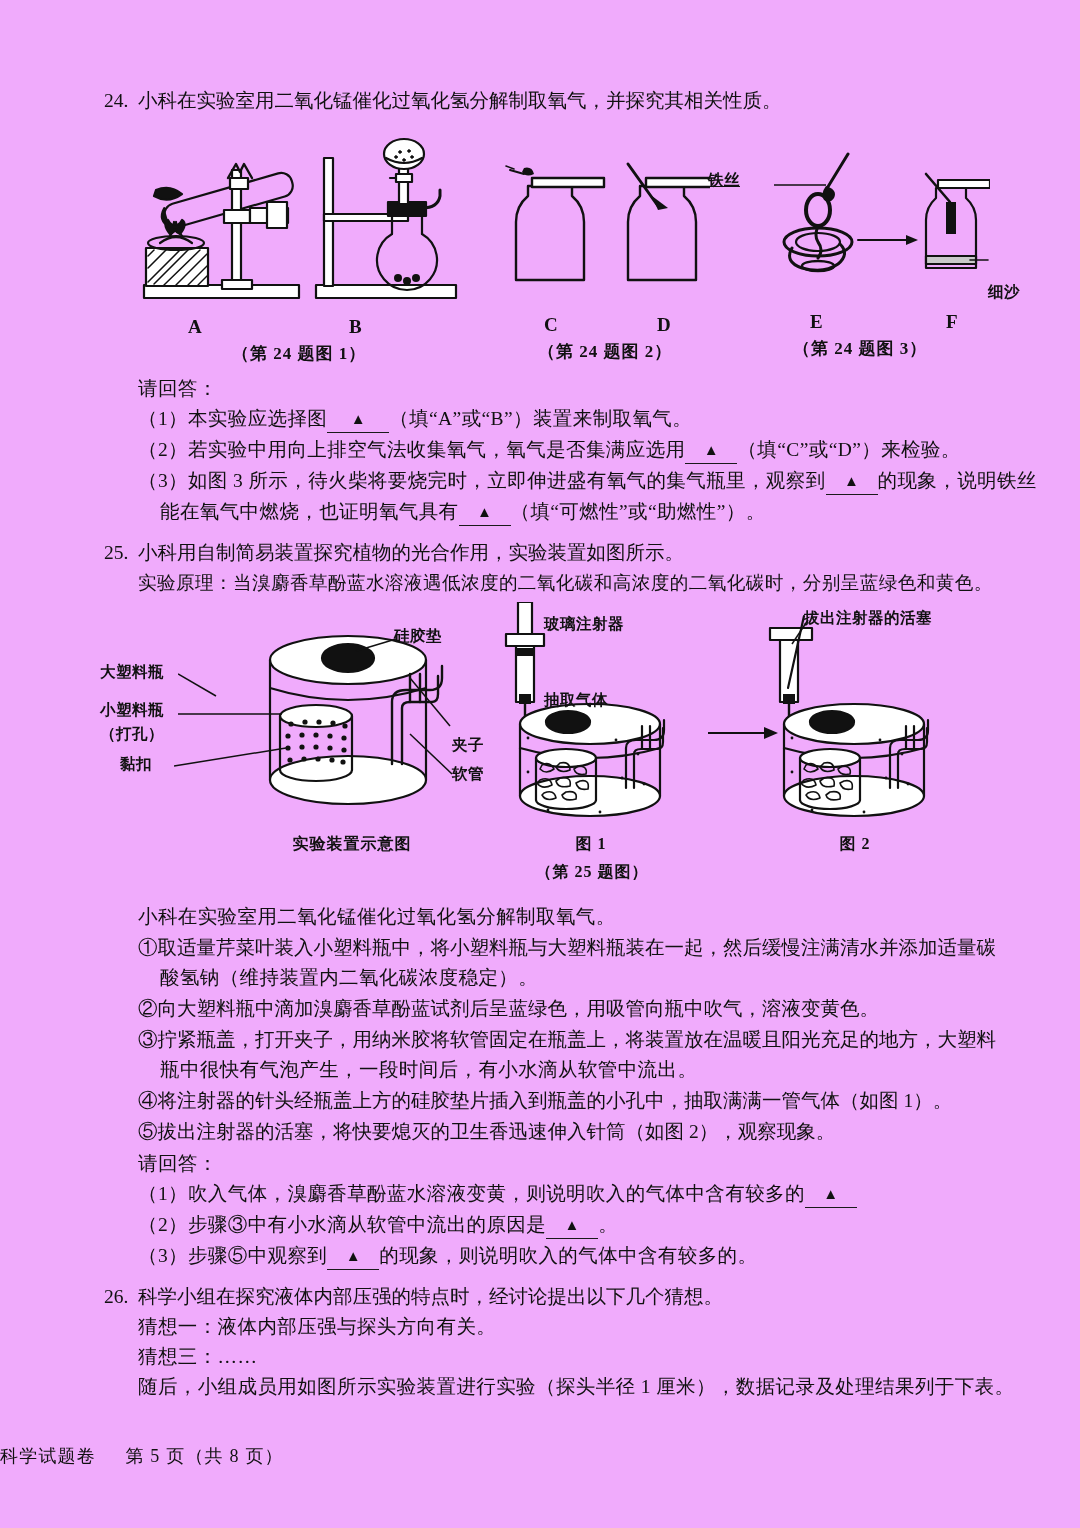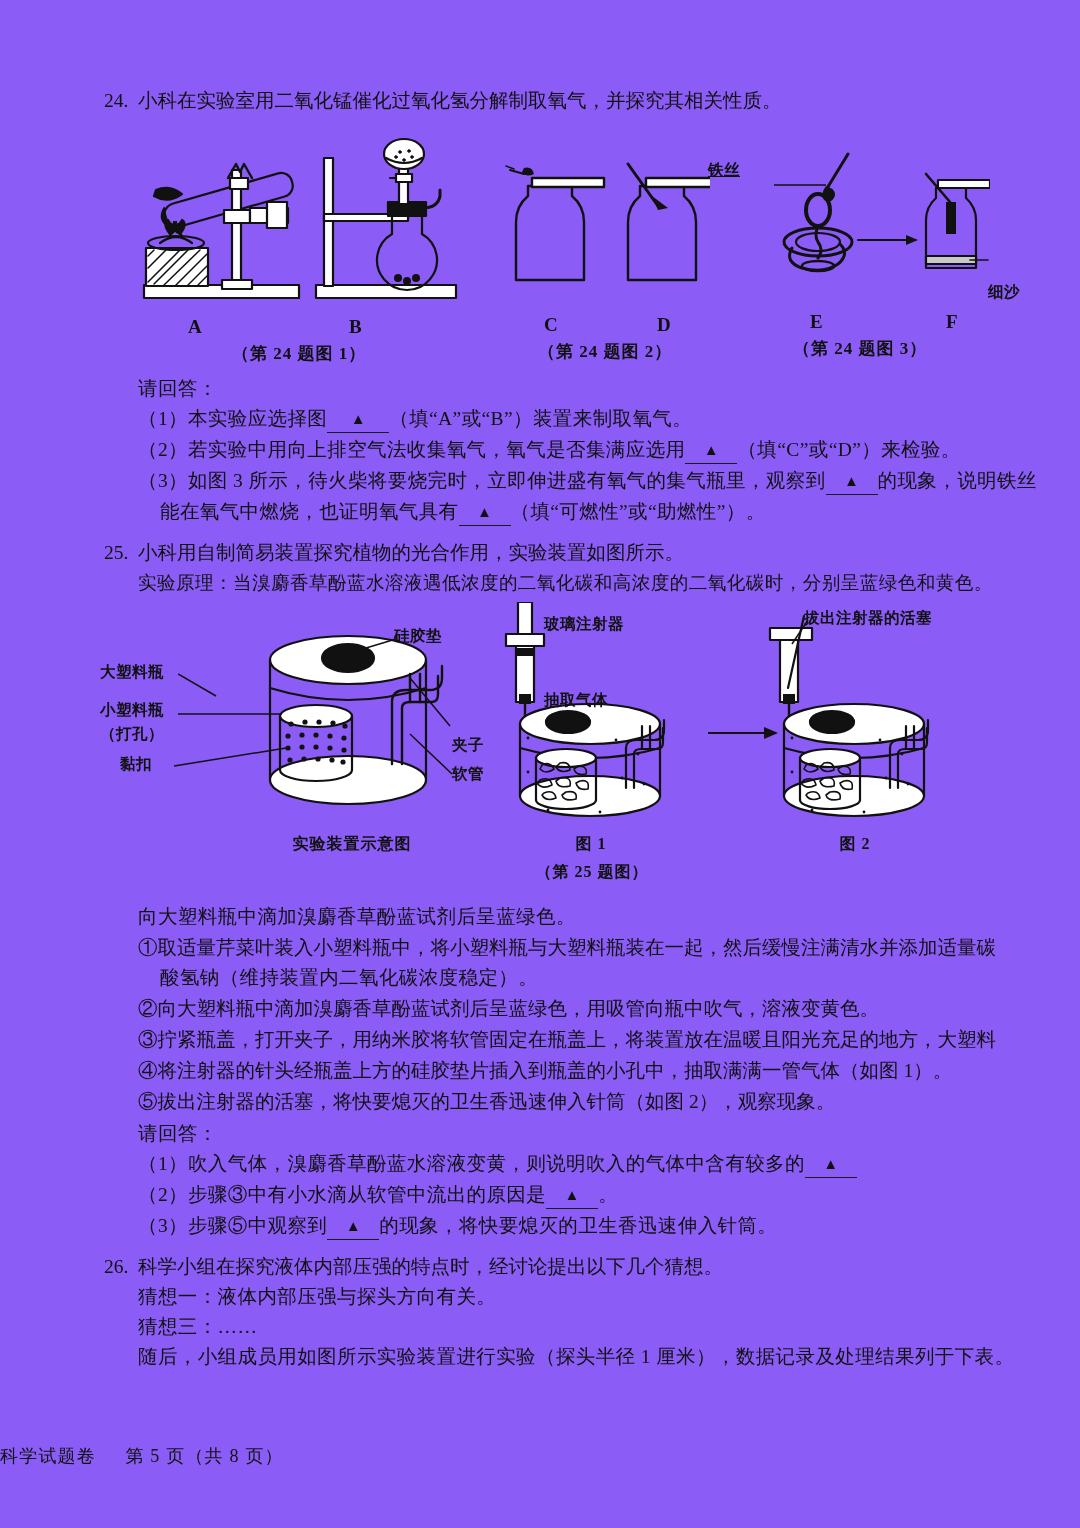--- a/index.html
+++ b/index.html
@@ -12,21 +12,21 @@
     width: 1080px;
     height: 1528px;
     position: relative;
     font-family: "Liberation Serif", "DejaVu Serif", serif;
     color: #111111;
     overflow: hidden;
   }
   .page {
     position: absolute;
     inset: 0;
-    background: #8b5cf6;
+    background: #f0abfc;
     padding: 0;
   }
   .content {
     position: absolute;
     left: 104px;
     top: 86px;
     width: 900px;
   }
 
   
@@ -276,21 +276,21 @@
             <path d="M196 22 l24 28" stroke-width="2.6"></path>
             <rect x="216" y="50" width="10" height="32" fill="#111" stroke="none"></rect>
 
             <rect x="196" y="104" width="50" height="8" fill="#c9c9c9"></rect>
             <line x1="196" y1="104" x2="246" y2="104"></line>
             <line x1="196" y1="112" x2="246" y2="112"></line>
 
             <line x1="240" y1="108" x2="258" y2="108" stroke-width="1.6"></line>
           </g>
         </svg>
-        <span class="lbl" style="position:absolute; left:-22px; top:8px;text-decoration:underline;">铁丝</span>
+        <span class="lbl" style="position:absolute; left:-22px; top:18px;text-decoration:underline;">铁丝</span>
         <svg width="60" height="10" style="position:absolute; left:44px; top:28px;">
           <line x1="0" y1="5" x2="52" y2="5" stroke="#111" stroke-width="1.6"></line>
         </svg>
         <span class="lbl" style="position:absolute; left:258px; top:130px;">细沙</span>
         <div style="position:relative;">
           <span class="fig-letter" style="position:absolute; left:80px; top:-6px;">E</span>
           <span class="fig-letter" style="position:absolute; left:216px; top:-6px;">F</span>
         </div>
         <div class="fig-caption" style="margin-top:20px; width:260px;text-align:center;">（第 24 题图 3）</div>
       </div>
@@ -517,37 +517,38 @@
       <svg style="position:absolute; left:684px; top:16px;" width="26" height="30">
         <line x1="20" y1="2" x2="4" y2="26" stroke="#111" stroke-width="1.5"></line>
       </svg>
 
       <span class="fig25-cap" style="position:absolute; left:178px; top:232px; width:140px;">实验装置示意图</span>
       <span class="fig25-cap" style="position:absolute; left:452px; top:232px; width:70px;">图 1</span>
       <span class="fig25-cap" style="position:absolute; left:716px; top:232px; width:70px;">图 2</span>
       <span class="fig25-cap" style="position:absolute; left:398px; top:260px; width:180px;">（第 25 题图）</span>
     </div>
 
-    <div class="q-line indent-1">向大塑料瓶中滴加溴麝香草酚蓝试剂后呈蓝绿色。</div>
+    <div class="q-line indent-1">小科在实验室用二氧化锰催化过氧化氢分解制取氧气。</div>
 
     <div class="step">
       <span class="marker">①</span>
       <span class="txt">取适量芹菜叶装入小塑料瓶中，将小塑料瓶与大塑料瓶装在一起，然后缓慢注满清水并添加适量碳</span>
     </div>
     <div class="q-line hang">酸氢钠（维持装置内二氧化碳浓度稳定）。</div>
 
     <div class="step">
       <span class="marker">②</span>
       <span class="txt">向大塑料瓶中滴加溴麝香草酚蓝试剂后呈蓝绿色，用吸管向瓶中吹气，溶液变黄色。</span>
     </div>
 
     <div class="step">
       <span class="marker">③</span>
       <span class="txt">拧紧瓶盖，打开夹子，用纳米胶将软管固定在瓶盖上，将装置放在温暖且阳光充足的地方，大塑料</span>
     </div>
+    <div class="q-line hang">瓶中很快有气泡产生，一段时间后，有小水滴从软管中流出。</div>
 
     <div class="step">
       <span class="marker">④</span>
       <span class="txt">将注射器的针头经瓶盖上方的硅胶垫片插入到瓶盖的小孔中，抽取满满一管气体（如图 1）。</span>
     </div>
 
     <div class="step">
       <span class="marker">⑤</span>
       <span class="txt">拔出注射器的活塞，将快要熄灭的卫生香迅速伸入针筒（如图 2），观察现象。</span>
     </div>
@@ -556,21 +557,21 @@
 
     <div class="q-line indent-1">
       <span>（1）</span><span>吹入气体，溴麝香草酚蓝水溶液变黄，则说明吹入的气体中含有较多的</span><span class="blank blank-sm"><span class="tri">▲</span></span><span></span>
     </div>
 
     <div class="q-line indent-1">
       <span>（2）</span><span>步骤③中有小水滴从软管中流出的原因是</span><span class="blank blank-sm"><span class="tri">▲</span></span><span>。</span>
     </div>
 
     <div class="q-line indent-1">
-      <span>（3）</span><span>步骤⑤中观察到</span><span class="blank blank-sm"><span class="tri">▲</span></span><span>的现象，将快要熄灭的卫生香迅速伸入针筒。</span>
+      <span>（3）</span><span>步骤⑤中观察到</span><span class="blank blank-sm"><span class="tri">▲</span></span><span>的现象，则说明吹入的气体中含有较多的。</span>
     </div>
 
 
     <div class="q-head" style="margin-top:10px;">
       <span class="q-num">26.</span>
       <span class="q-body">科学小组在探究液体内部压强的特点时，经讨论提出以下几个猜想。</span>
     </div>
     <div class="q-line indent-1">猜想一：液体内部压强与探头方向有关。</div>
     <div class="q-line indent-1">猜想三：……</div>
     <div class="q-line indent-1">随后，小组成员用如图所示实验装置进行实验（探头半径 1 厘米），数据记录及处理结果列于下表。</div>

